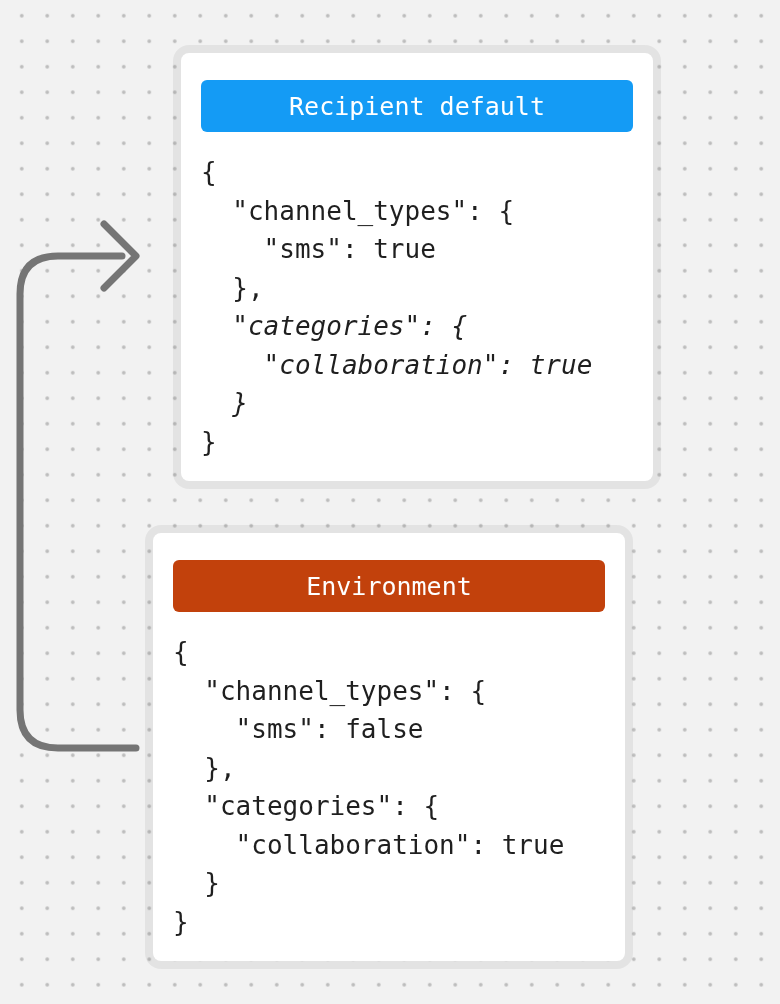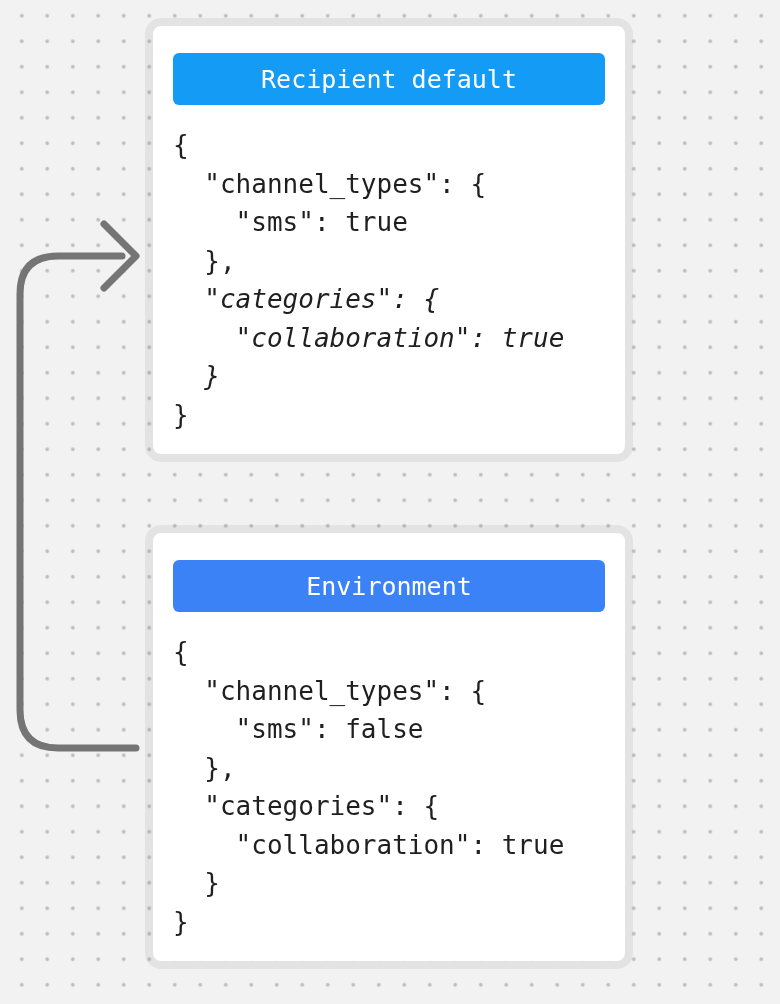--- a/index.html
+++ b/index.html
@@ -35,21 +35,21 @@
     left: 145px;
     width: 488px;
     height: 444px;
     box-sizing: border-box;
     border: 8px solid rgba(125,125,125,0.12);
     border-radius: 16px;
     background: #ffffff;
     background-clip: padding-box;
     padding: 27px 20px 0 20px;
   }
-  .card-top    { top: 18px; }
+  .card-top    { top: 45px; margin-left: 28px; }
   .card-bottom { top: 525px; }
 
   .card-header {
     height: 52px;
     border-radius: 6px;
     display: flex;
     align-items: center;
     justify-content: center;
     font-size: 25px;
     letter-spacing: 0;
@@ -76,19 +76,19 @@
   </svg>
 
   <article class="card card-top">
     <header class="card-header" style="background: rgb(20, 155, 245); color: rgb(255, 255, 255);">
       <span>Recipient default</span>
     </header>
     <pre class="code"><div class="line">{</div><div class="line">  "channel_types": {</div><div class="line">    "sms": true</div><div class="line">  },</div><div class="line em">  "categories": {</div><div class="line em">    "collaboration": true</div><div class="line em">  }</div><div class="line">}</div></pre>
   </article>
 
   <article class="card card-bottom">
-    <header class="card-header" style="background: #3b82f6; color: rgb(255, 255, 255);">
+    <header class="card-header" style="background: #c2410c; color: rgb(255, 255, 255);">
       <span>Environment</span>
     </header>
     <pre class="code"><div class="line">{</div><div class="line">  "channel_types": {</div><div class="line">    "sms": false</div><div class="line">  },</div><div class="line">  "categories": {</div><div class="line">    "collaboration": true</div><div class="line">  }</div><div class="line">}</div></pre>
   </article>
 
 </div>
 
 </body></html>

